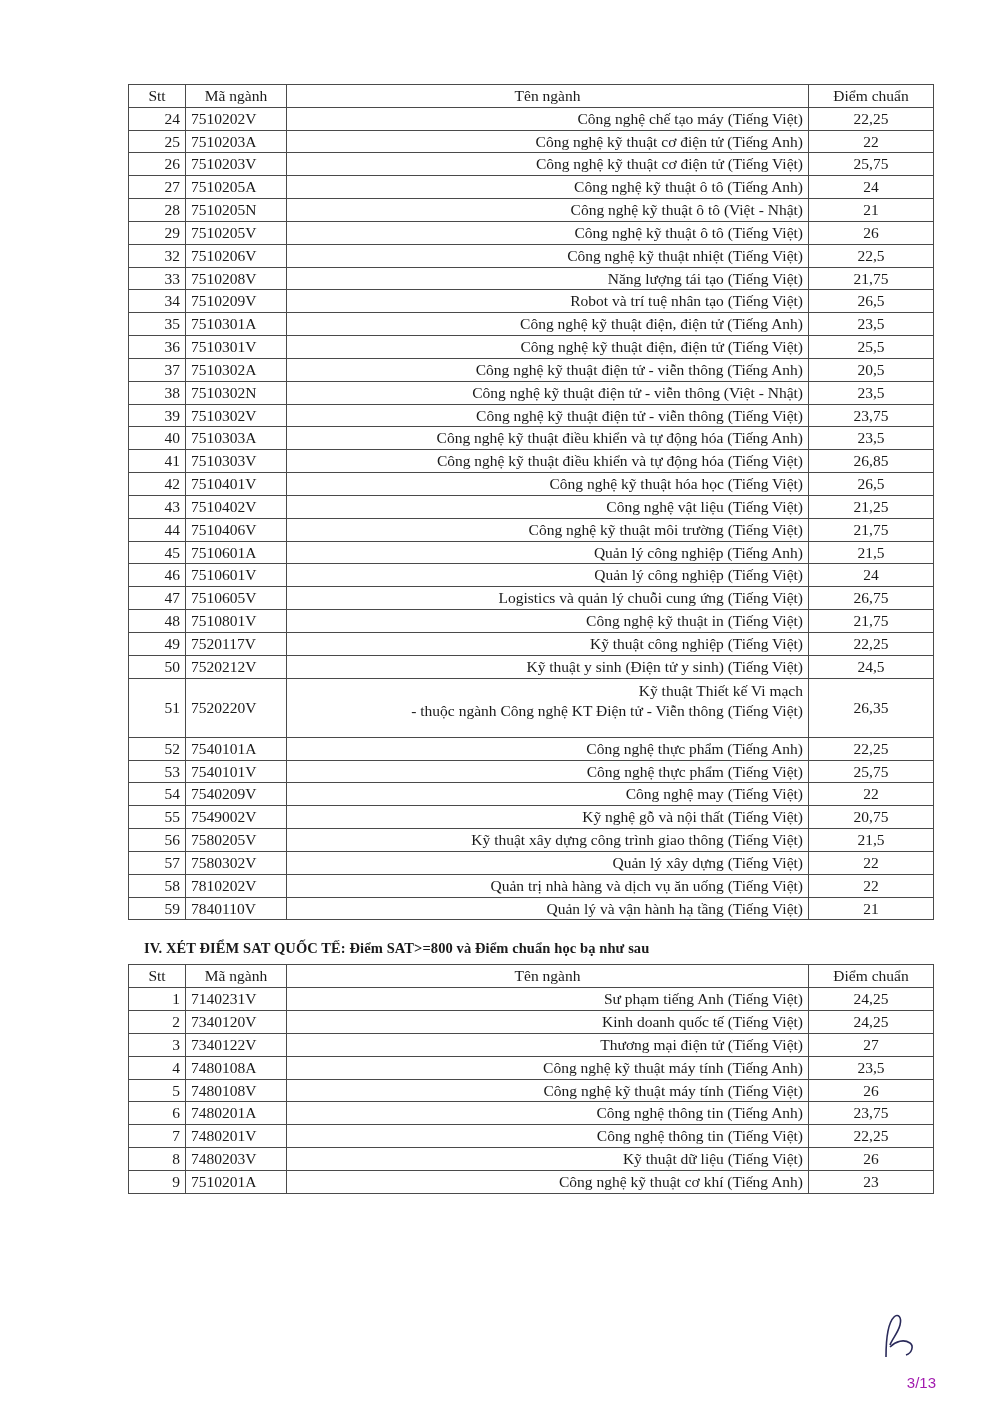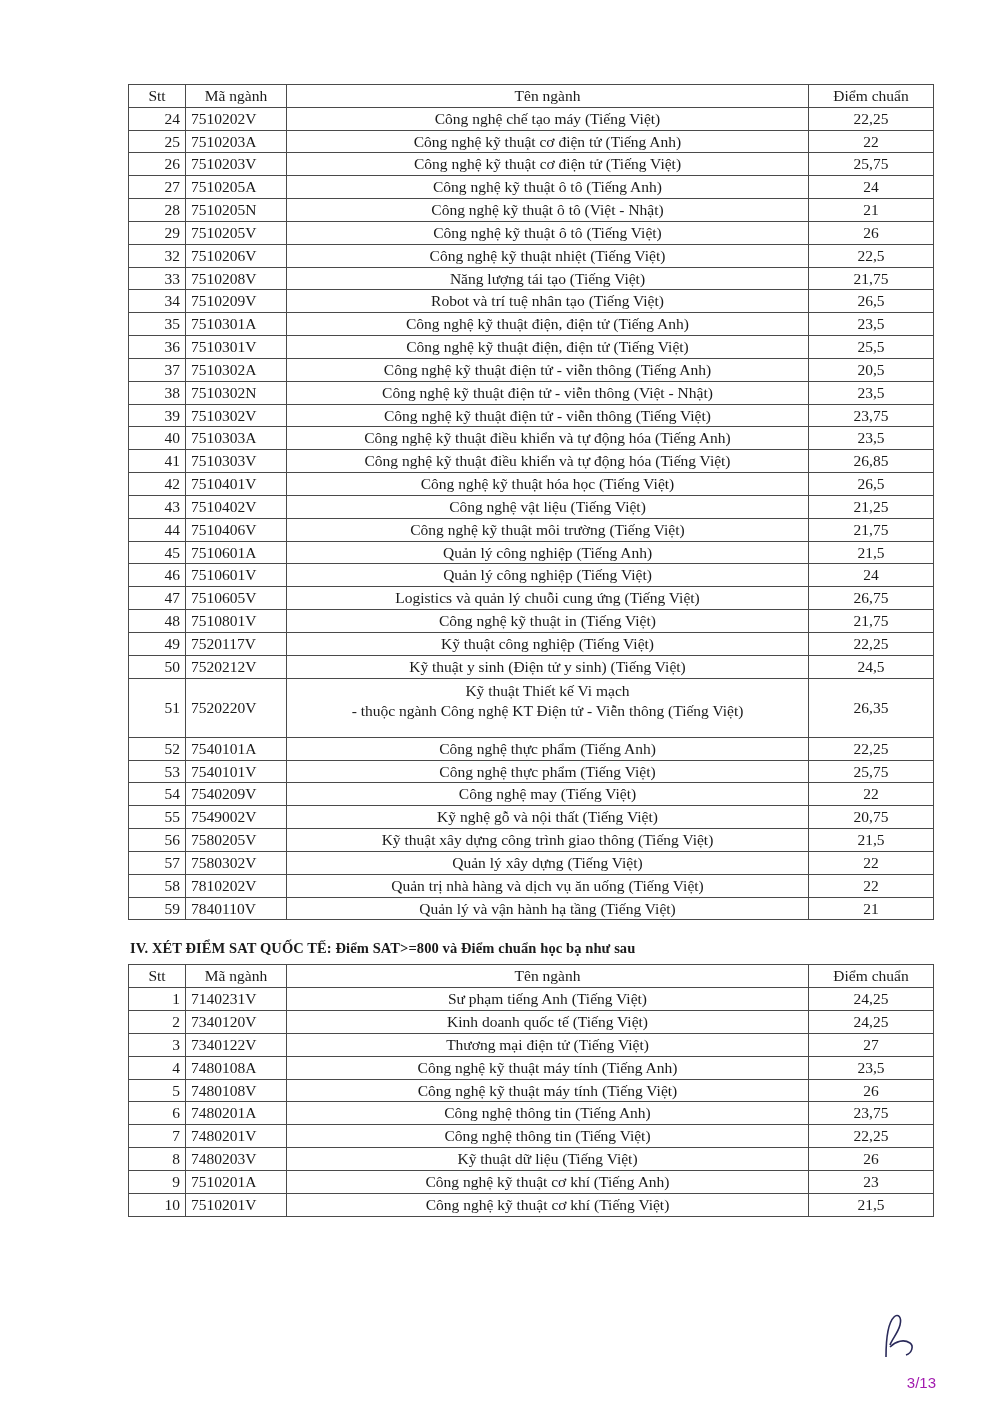--- a/index.html
+++ b/index.html
@@ -37,30 +37,30 @@
   table.doc td, table.doc th {
     border: 1px solid #4a4a4a;
     padding: 1px 5px;
     font-weight: normal;
     line-height: 1.28;
     vertical-align: middle;
     background: transparent;
   }
   .col-stt { width: 48px; text-align: right; padding-right: 6px; }
   .col-ma  { width: 92px; text-align: left; padding-left: 8px; }
-  .col-ten { text-align: center; padding-left: 8px; }
+  .col-ten { text-align: right; padding-left: 8px; }
   .col-diem{ width: 116px; text-align: center; padding-right: 8px; }
   thead td.col-stt,
   thead td.col-ma,
   thead td.col-ten,
   thead td.col-diem { text-align: center; padding-left: 4px; padding-right: 4px; }
   tr.two-line td { line-height: 1.3; }
   tr.two-line .col-ten { padding-top: 2px; padding-bottom: 16px; }
   .section-heading {
-    margin: 20px 0 7px 2px;
+    margin: 20px 0 7px 16px;
     font-size: 14.5px;
     font-weight: bold;
     font-family: "Liberation Serif", serif;
     letter-spacing: 0.1px;
   }
   .page-number {
     position: absolute;
     right: 64px;
     bottom: 32px;
     font-size: 15px;
@@ -361,26 +361,20 @@
             <td class="col-ma">7480203V</td>
             <td class="col-ten">Kỹ thuật dữ liệu (Tiếng Việt)</td>
             <td class="col-diem">26</td>
           </tr>
           <tr>
             <td class="col-stt">9</td>
             <td class="col-ma">7510201A</td>
             <td class="col-ten">Công nghệ kỹ thuật cơ khí (Tiếng Anh)</td>
             <td class="col-diem">23</td>
           </tr>
-          <tr>
-            <td class="col-stt">10</td>
-            <td class="col-ma">7510201V</td>
-            <td class="col-ten">Công nghệ kỹ thuật cơ khí (Tiếng Việt)</td>
-            <td class="col-diem">21,5</td>
-          </tr>
         </tbody>
     </table>
 
   </div>
 
   <div class="signature-mark">
     <svg viewBox="0 0 42 50" width="42" height="50" aria-hidden="true">
       <path d="M10 46 C10 30, 12 12, 18 6 C22 2, 26 6, 24 14 C22 22, 16 28, 14 34" fill="none" stroke="#2a2a5a" stroke-width="1.6"></path>
       <path d="M14 36 C20 30, 28 28, 34 32 C38 35, 36 42, 30 44" fill="none" stroke="#2a2a5a" stroke-width="1.6"></path>
     </svg>

